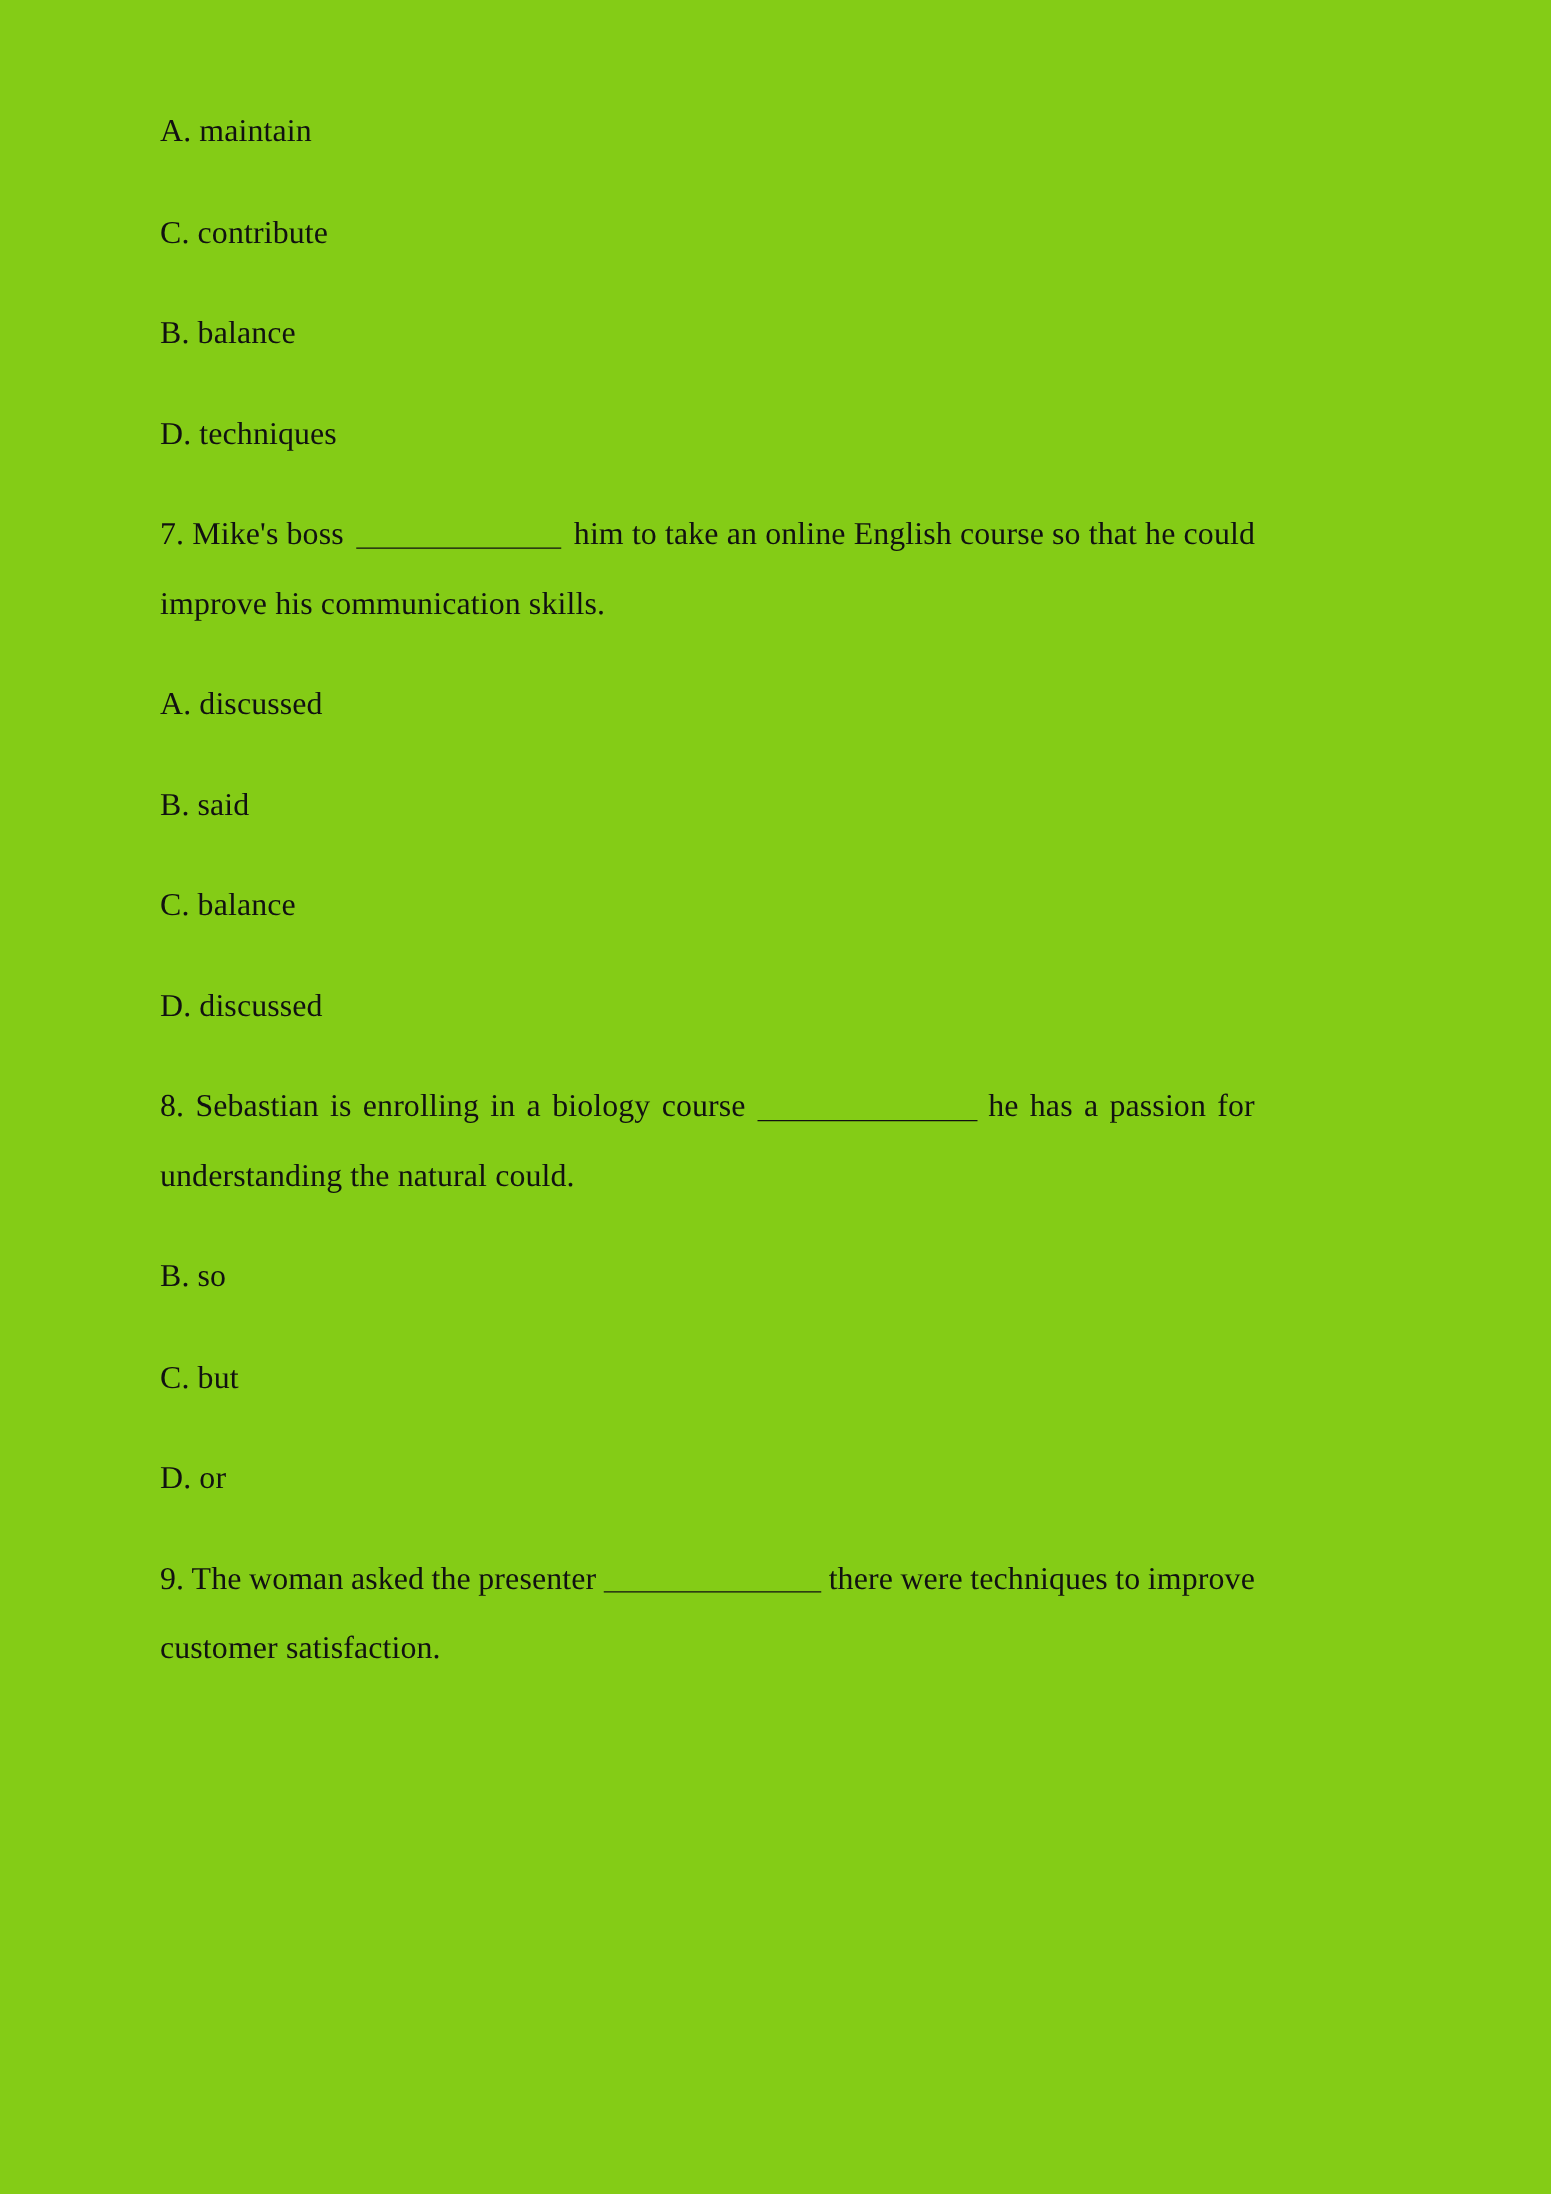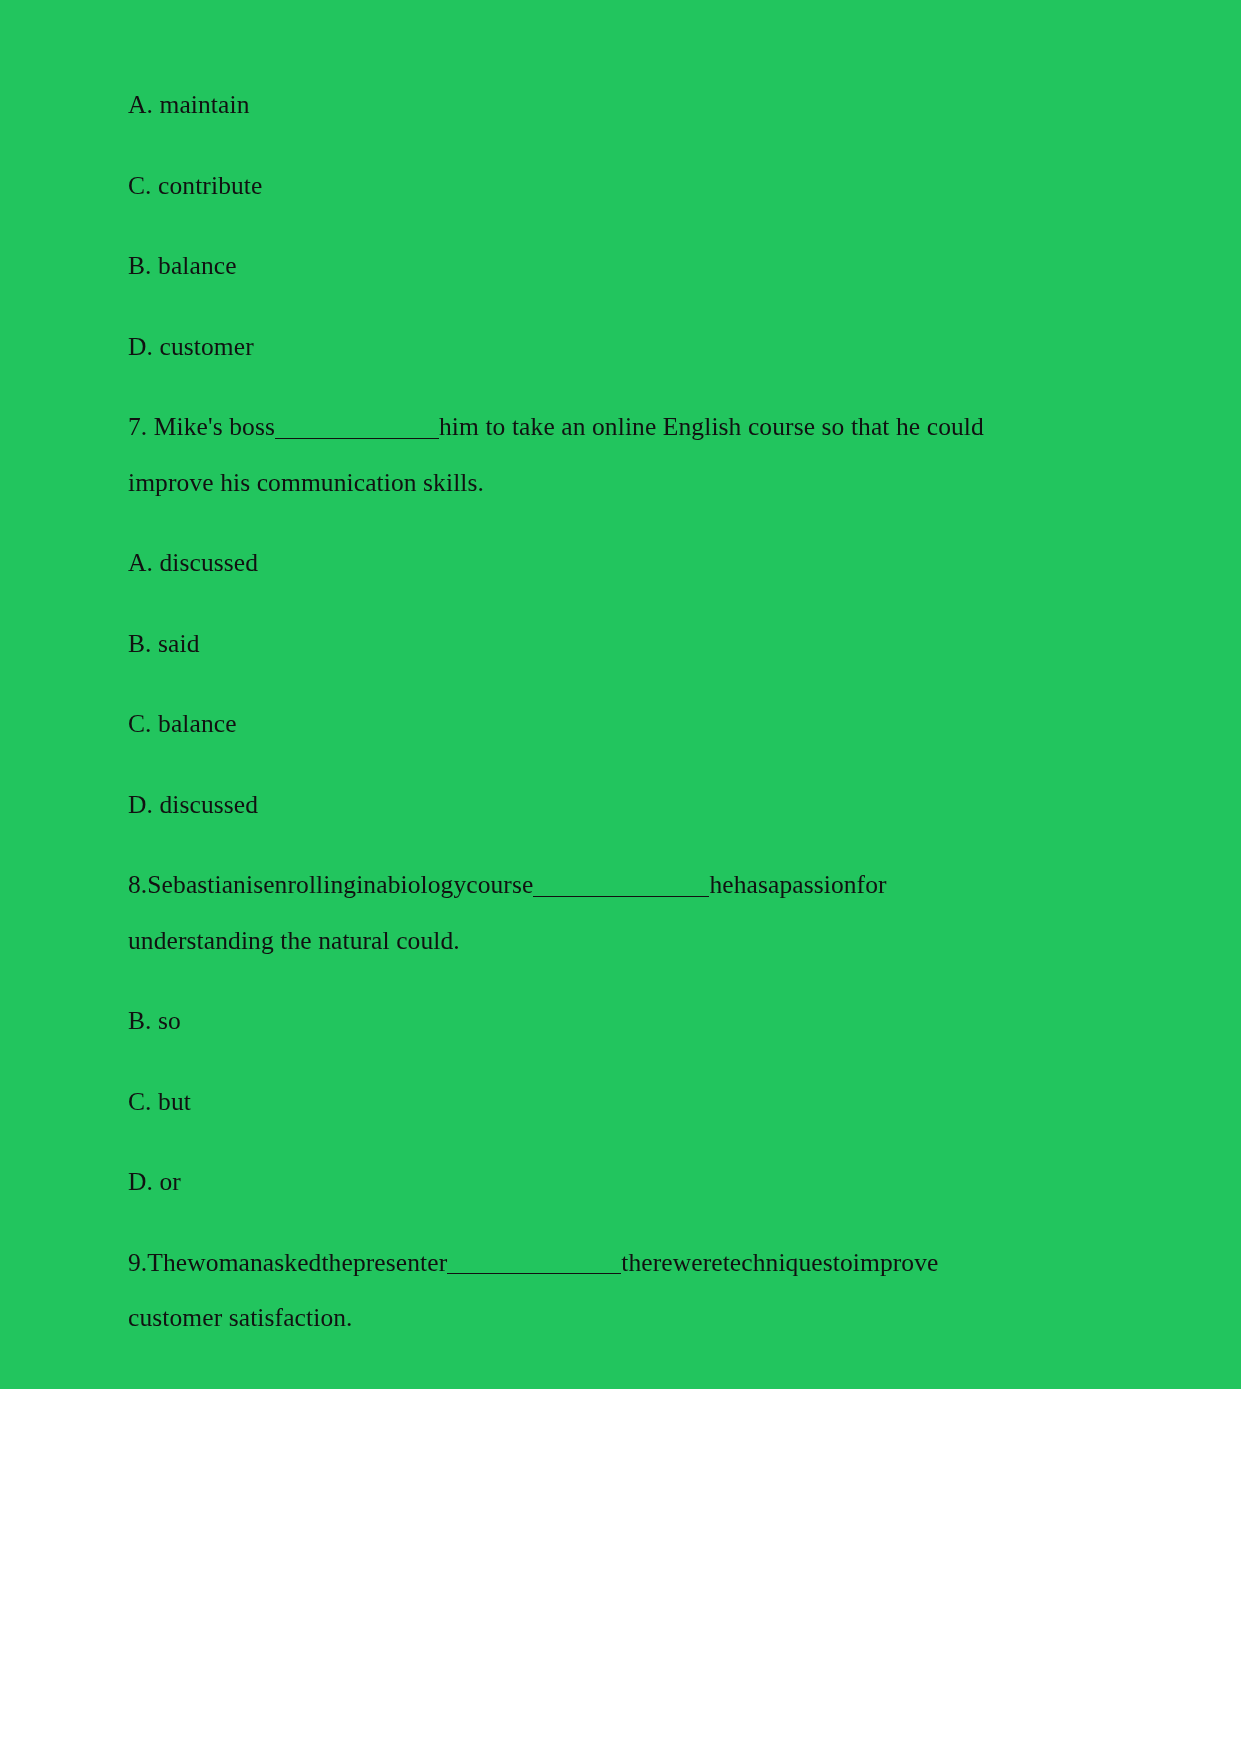--- a/index.html
+++ b/index.html
@@ -14,22 +14,22 @@
     font-family: "Liberation Serif", "DejaVu Serif", serif;
     color: #000000;
     overflow: hidden;
     position: relative;
   }
   .page {
     position: absolute;
     top: 0;
     left: 0;
     width: 1241px;
-    height: 1389px;
-    background: #22c55e;
+    height: 1755px;
+    background: #84cc16;
   }
   .content {
     position: absolute;
     left: 128px;
     top: 92px;
     width: 876px;
   }
   
   .para {
     font-size: 25.5px;
@@ -43,20 +43,21 @@
     white-space: nowrap;
   }
   .question {
     margin-bottom: 55px;
     text-align: justify;
     text-justify: inter-word;
   }
   
   .jline {
     display: flex;
+    justify-content: space-between;
     width: 876px;
     white-space: pre;
   }
   .lastline {
     display: block;
     margin-top: 29px;
     white-space: pre;
   }
   .blank {
     display: inline-block;
@@ -82,21 +83,21 @@
 
     <p class="para option">
       <span>C. contribute</span>
     </p>
 
     <p class="para option">
       <span>B. balance</span>
     </p>
 
     <p class="para option">
-      <span>D. customer</span>
+      <span>D. techniques</span>
     </p>
 
     <div class="para question">
       <span class="jline">
         <span>7. Mike's boss</span>
         <span class="blank w1"></span>
         <span>him to take an online English course so that he could</span>
       </span>
       <span class="lastline">improve his communication skills.</span>
     </div>

